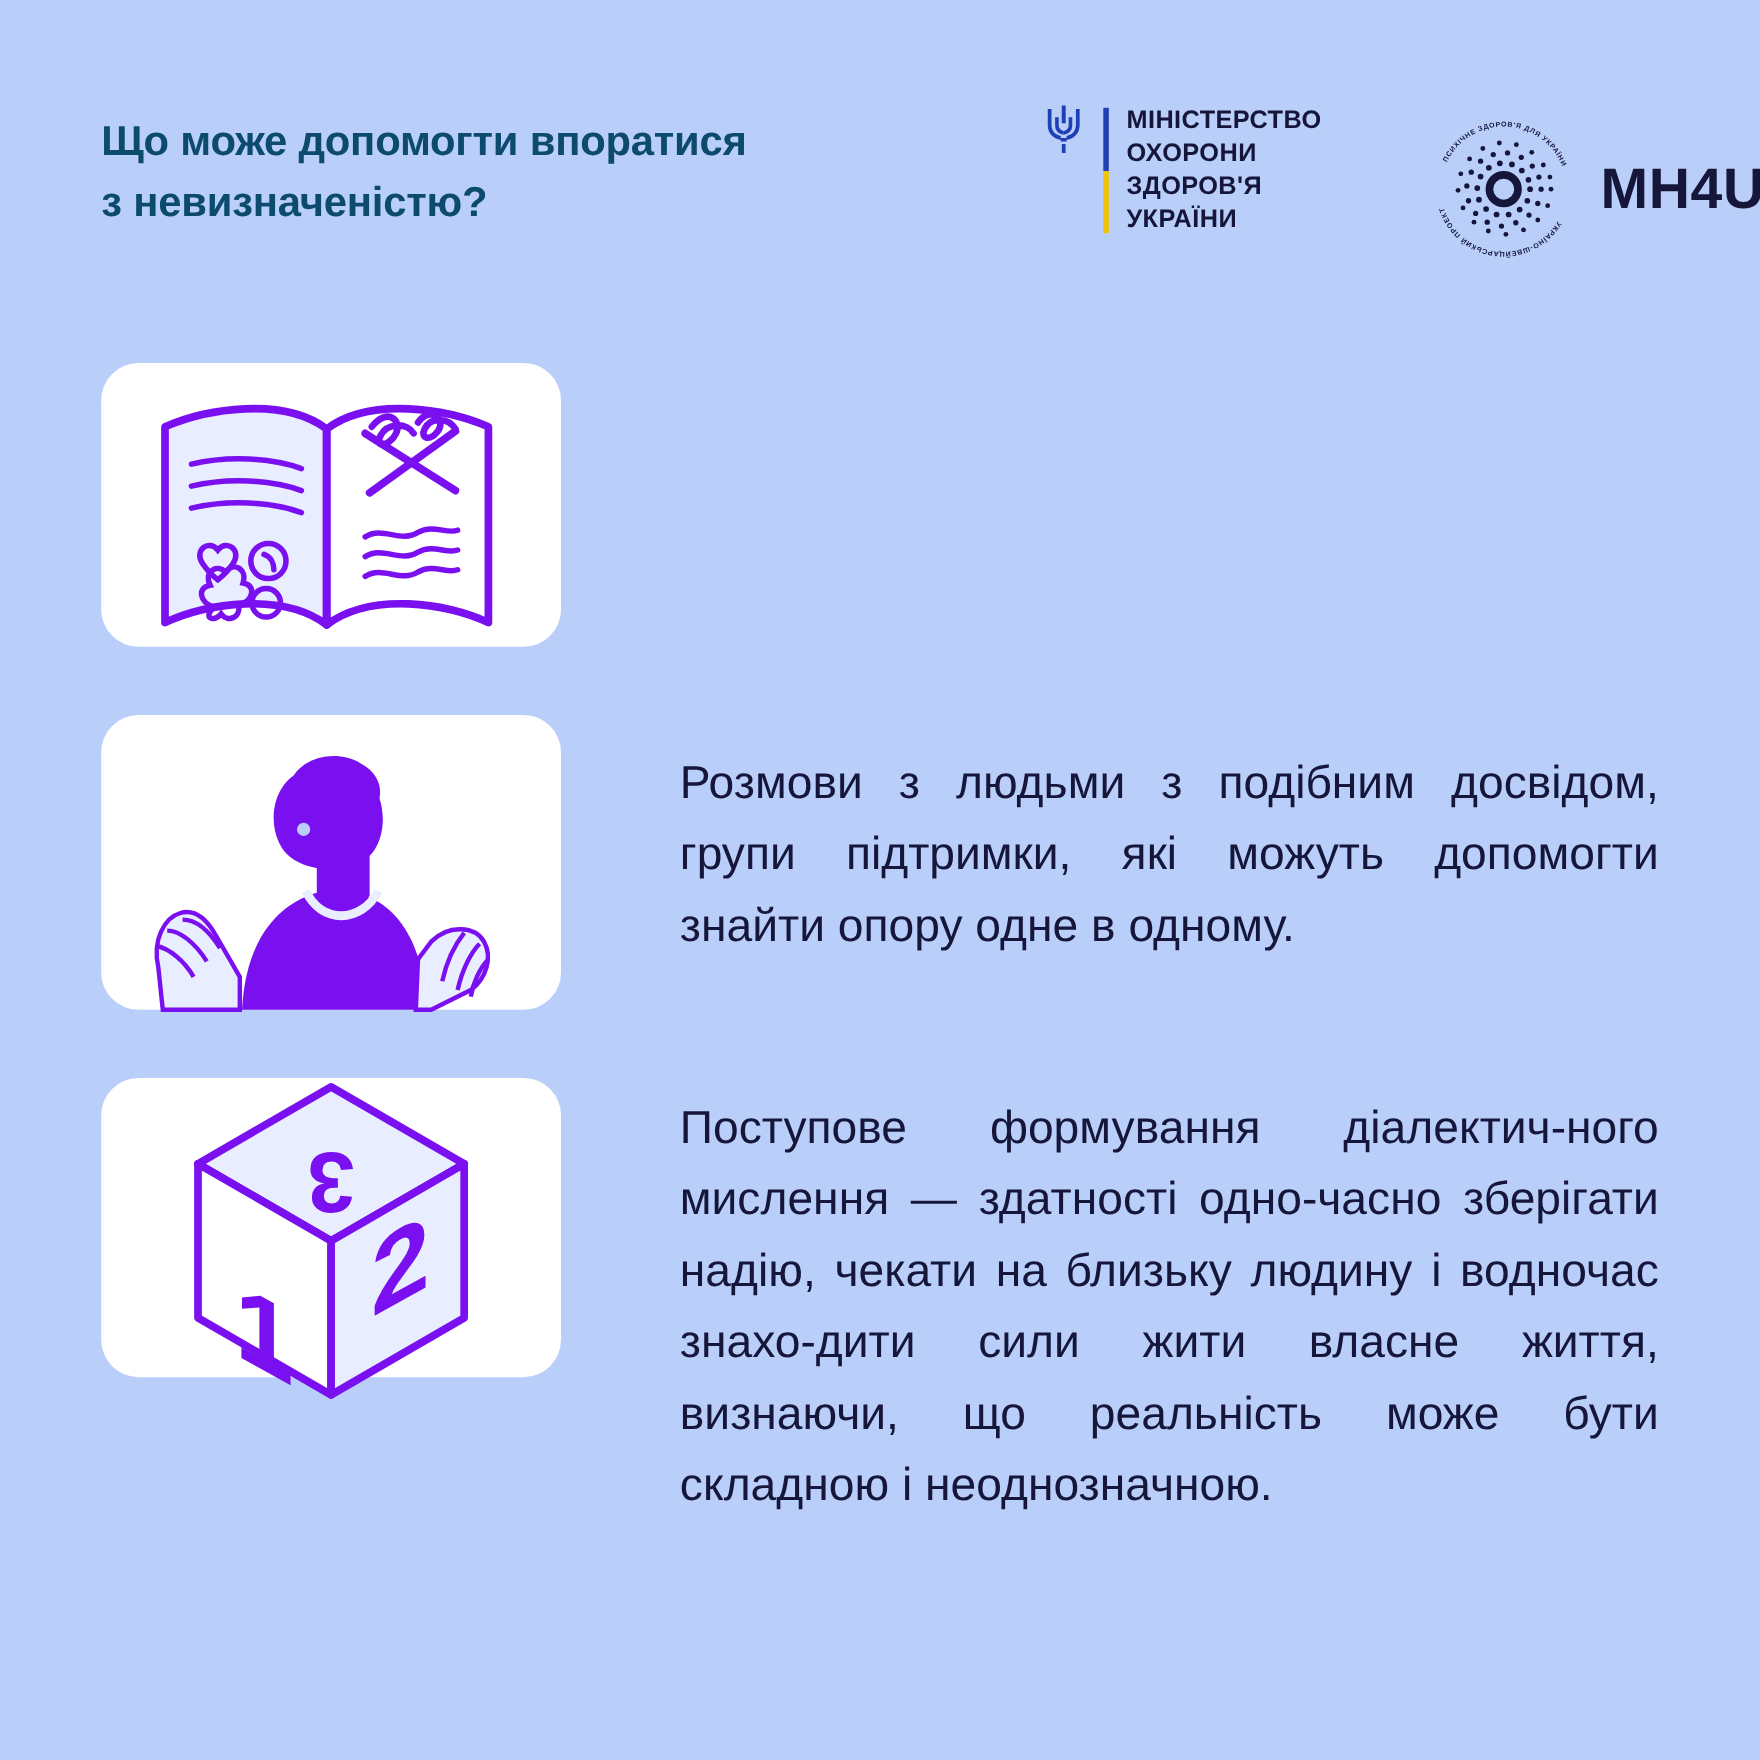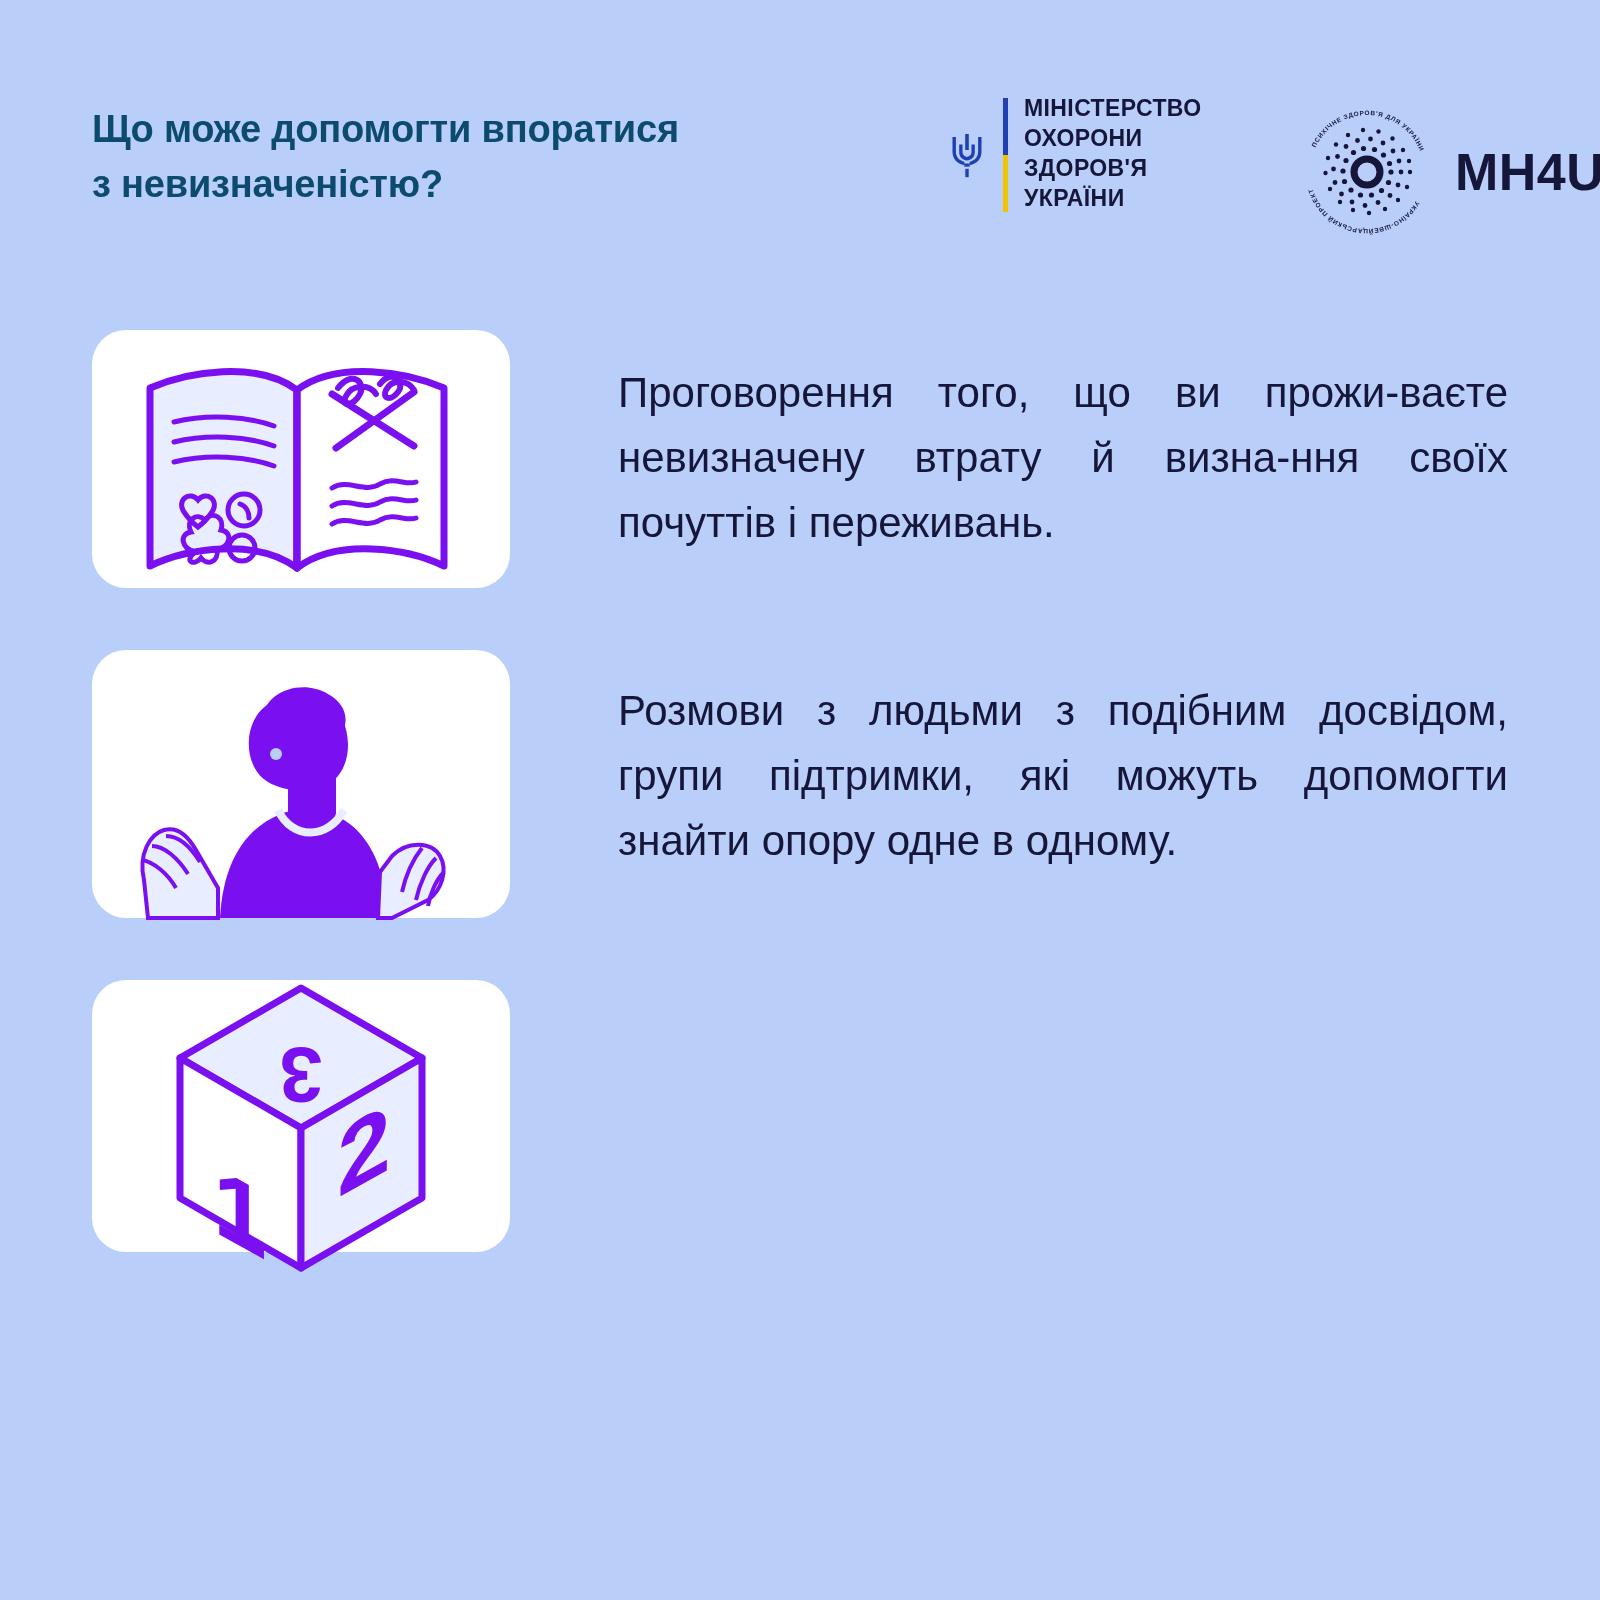--- a/index.html
+++ b/index.html
@@ -41,21 +41,21 @@
     color: #0c4a6e;
     margin: 0;
   }
 
   
   .moz-logo {
     position: absolute;
     left: 855px;
     top: 6px;
     display: flex;
-    align-items: center;
+    align-items: flex-start;
     gap: 16px;
   }
   .moz-trident {
     width: 40px;
     height: 44px;
     position: relative;
     flex: 0 0 auto;
     display: flex;
     justify-content: center;
     align-items: flex-start;
@@ -293,21 +293,20 @@
             <path d="M240 64 L322 116" stroke-width="7"></path>
             <path d="M322 62 L244 118" stroke-width="7"></path>
           </g>
           <g stroke="#7a0ff0" stroke-width="5" fill="none" stroke-linecap="round">
             <path d="M240 158 c16 -10 32 6 48 -4 c14 -8 26 2 36 -2"></path>
             <path d="M240 176 c16 -10 32 6 48 -4 c14 -8 26 2 36 -2"></path>
             <path d="M240 194 c16 -10 32 6 48 -4 c14 -8 26 2 36 -2"></path>
           </g>
         </svg>
       </div>
-      <div class="row-text">Проговорення того, що ви прожи-ваєте невизначену втрату й визна-ння своїх почуттів і переживань.</div>
     </div>
 
     <div class="row row2">
       <div class="icon-card card2">
         <svg width="418" height="330" viewBox="0 0 418 330" aria-hidden="true">
 
           <path d="M128 268 C132 192 172 162 215 158 C258 162 292 192 296 268 Z" fill="#7a0ff0"></path>
 
           <path d="M186 160 C200 190 236 190 252 160" fill="none" stroke="#e8eeff" stroke-width="8"></path>
 
@@ -346,16 +345,17 @@
 
           <path d="M88 78 L209 148 L209 288 L88 218 Z" fill="#ffffff" stroke="#7a0ff0" stroke-width="7" stroke-linejoin="round"></path>
 
           <path d="M330 78 L330 218 L209 288 L209 148 Z" fill="#e8eeff" stroke="#7a0ff0" stroke-width="7" stroke-linejoin="round"></path>
 
           <text x="209" y="96" text-anchor="middle" transform="rotate(180 209 82)" font-family="&quot;Liberation Sans&quot;, sans-serif" font-size="78" font-weight="bold" fill="#7a0ff0">3</text>
           <text x="148" y="232" text-anchor="middle" font-family="&quot;Liberation Sans&quot;, sans-serif" font-size="96" font-weight="bold" fill="#7a0ff0" transform="skewY(29) translate(0,-48)">1</text>
           <text x="272" y="232" text-anchor="middle" font-family="&quot;Liberation Sans&quot;, sans-serif" font-size="96" font-weight="bold" fill="#7a0ff0" transform="skewY(-29) translate(0,122)">2</text>
         </svg>
       </div>
+      <div class="row-text">Поступове формування діалектич-ного мислення — здатності одно-часно зберігати надію, чекати на близьку людину і водночас знахо-дити сили жити власне життя, визнаючи, що реальність може бути складною і неоднозначною.</div>
     </div>
 
   </div>
 </div>
 
 </body></html>

